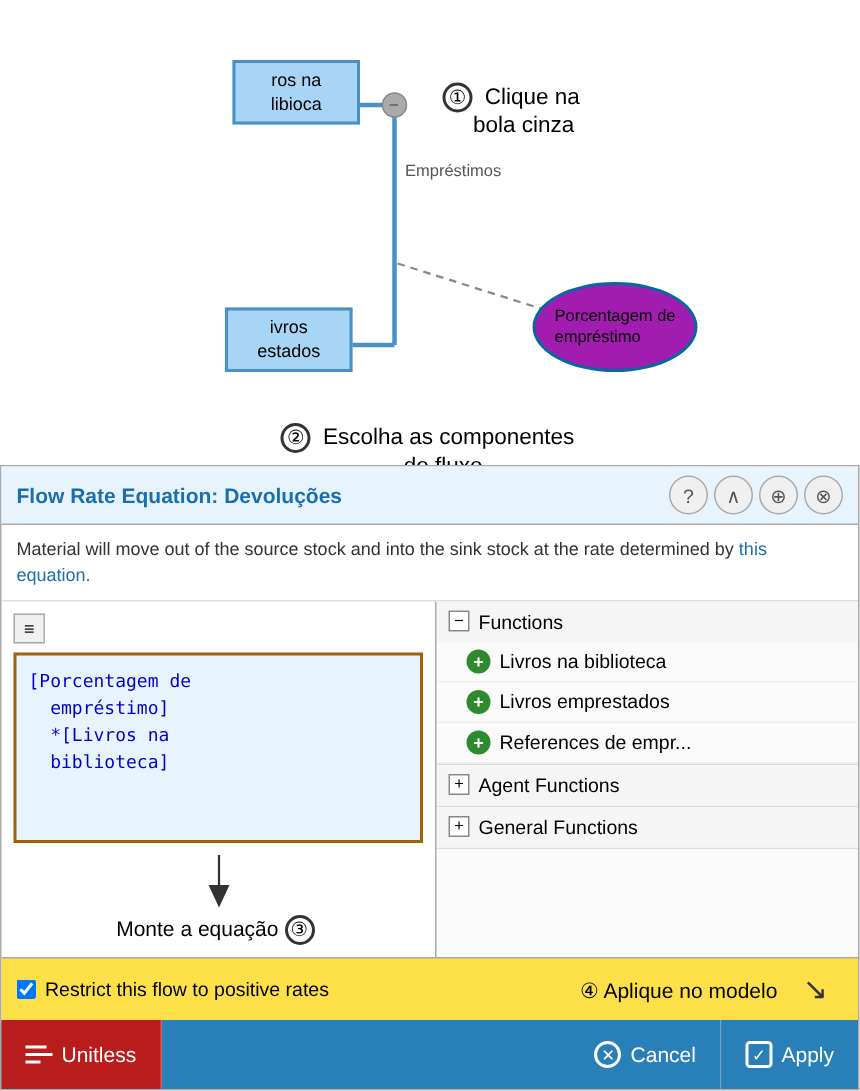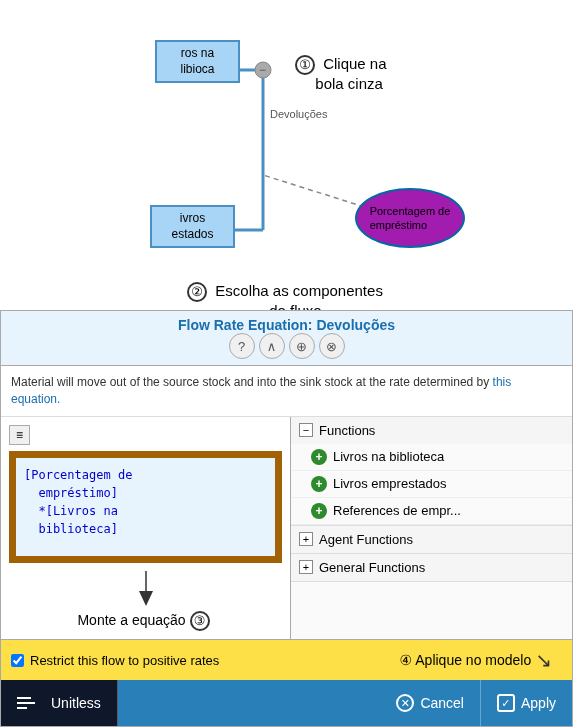--- a/index.html
+++ b/index.html
@@ -90,21 +90,20 @@
       flex-direction: column;
     }
 
     .panel-header {
       background: #e8f4fd;
       border-bottom: 1px solid #aaa;
       padding: 6px 10px;
       display: flex;
       align-items: center;
       justify-content: space-between;
-      flex-direction: column;
     }
 
     .panel-title {
       color: #1a6faf;
       font-size: 14px;
       font-weight: bold;
     }
 
     .panel-header-icons {
       display: flex;
@@ -162,21 +161,21 @@
     .eq-btn {
       background: #f0f0f0;
       border: 1px solid #aaa;
       padding: 2px 6px;
       font-size: 12px;
       cursor: pointer;
     }
 
     .equation-box {
       background: #e8f4fd;
-      border: 7px solid #a16207;
+      border: 2px solid #a16207;
       padding: 8px;
       font-family: monospace;
       font-size: 12px;
       color: #000;
       min-height: 80px;
       line-height: 1.5;
       flex: 1;
     }
 
     
@@ -268,23 +267,23 @@
     .action-buttons {
       display: flex;
       background: #2980b9;
       align-items: stretch;
       height: 46px;
     }
 
     .btn-unitless {
       display: flex;
       align-items: center;
-      gap: 16px;
+      gap: 6px;
       padding: 0 16px;
-      background: #0f172a;
+      background: #b91c1c;
       color: white;
       font-size: 14px;
       cursor: pointer;
       border: none;
       border-right: 1px solid rgba(255,255,255,0.3);
     }
 
     .btn-cancel {
       display: flex;
       align-items: center;
@@ -386,21 +385,21 @@
 
   <div class="flow-box" style="left:150px; top:205px; width:85px;">
     <span>ivros<br>estados</span>
   </div>
 
   <div class="oval-box" style="left:355px; top:188px; width:110px; height:60px; display:flex; align-items:center; justify-content:center;">
     <span style="font-size:11px; line-height:1.3;">Porcentagem de<br>empréstimo</span>
   </div>
 
   <div class="arrow-label" style="left:270px; top:108px;">
-    <span>Devoluções</span>
+    <span>Empréstimos</span>
   </div>
 
   <div class="step-label" style="left:295px; top:38px; font-size:15px;margin-top:17px;">
     <span class="step-number">①</span>
     <span> Clique na<br>&nbsp;&nbsp;&nbsp;&nbsp;bola cinza</span>
   </div>
 
   <div class="step-label" style="left:90px; top:282px; font-size:15px; width:390px; text-align:center;">
     <span class="step-number">②</span>
     <span> Escolha as componentes<br>&nbsp;&nbsp;&nbsp;&nbsp;&nbsp;do fluxo</span>
@@ -487,21 +486,21 @@
         </div>
       </div>
     </div>
   </div>
 
   <div class="bottom-bar">
     <div class="checkbox-row">
       <input type="checkbox" checked="" style="">
       <span>Restrict this flow to positive rates</span>
     </div>
-    <div class="step4-row" style="display:flex; align-items:center;">
+    <div class="step4-row" style="display:flex; align-items:center;gap:13px;">
       <span style="font-size:14px;">④ Aplique no modelo</span>
       <span class="step4-arrow" style="font-size:20px; margin-left:4px;">↘</span>
     </div>
   </div>
 
   <div class="action-buttons">
     <button class="btn-unitless">
       <div class="lines-icon">
         <span></span>
           <span></span>

